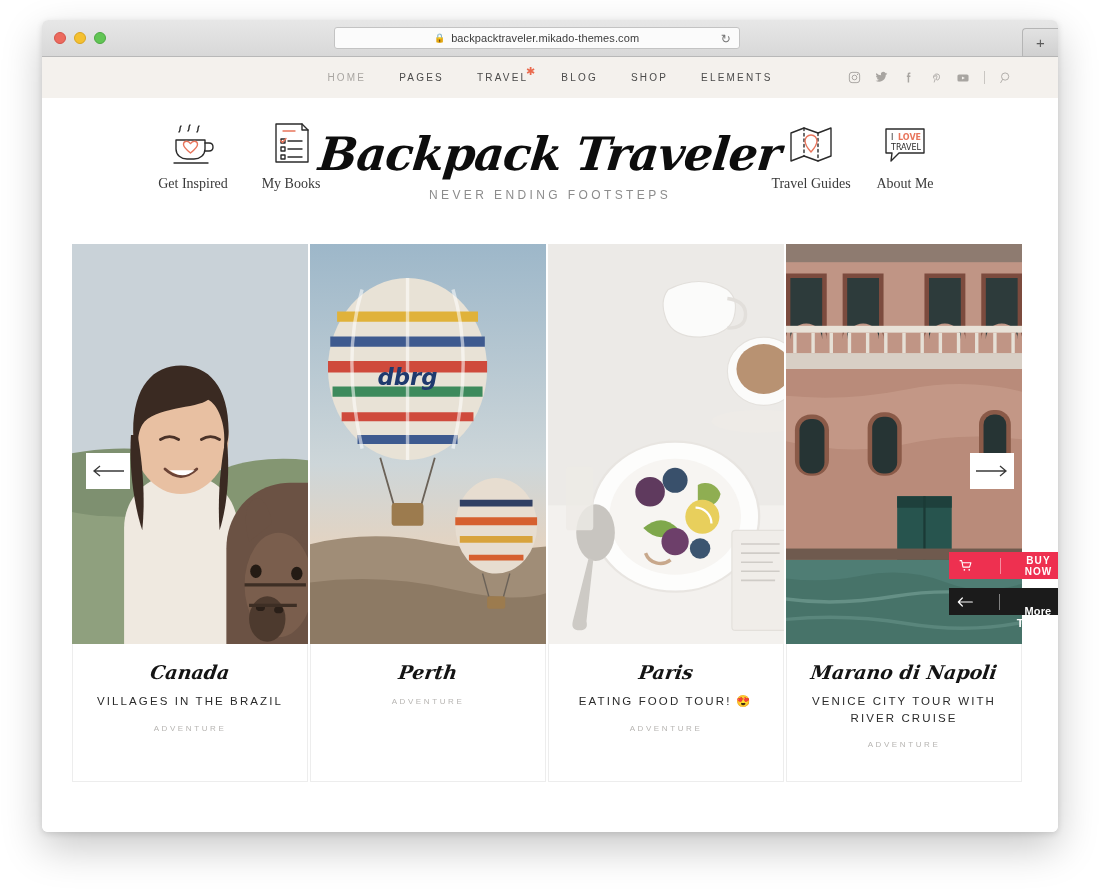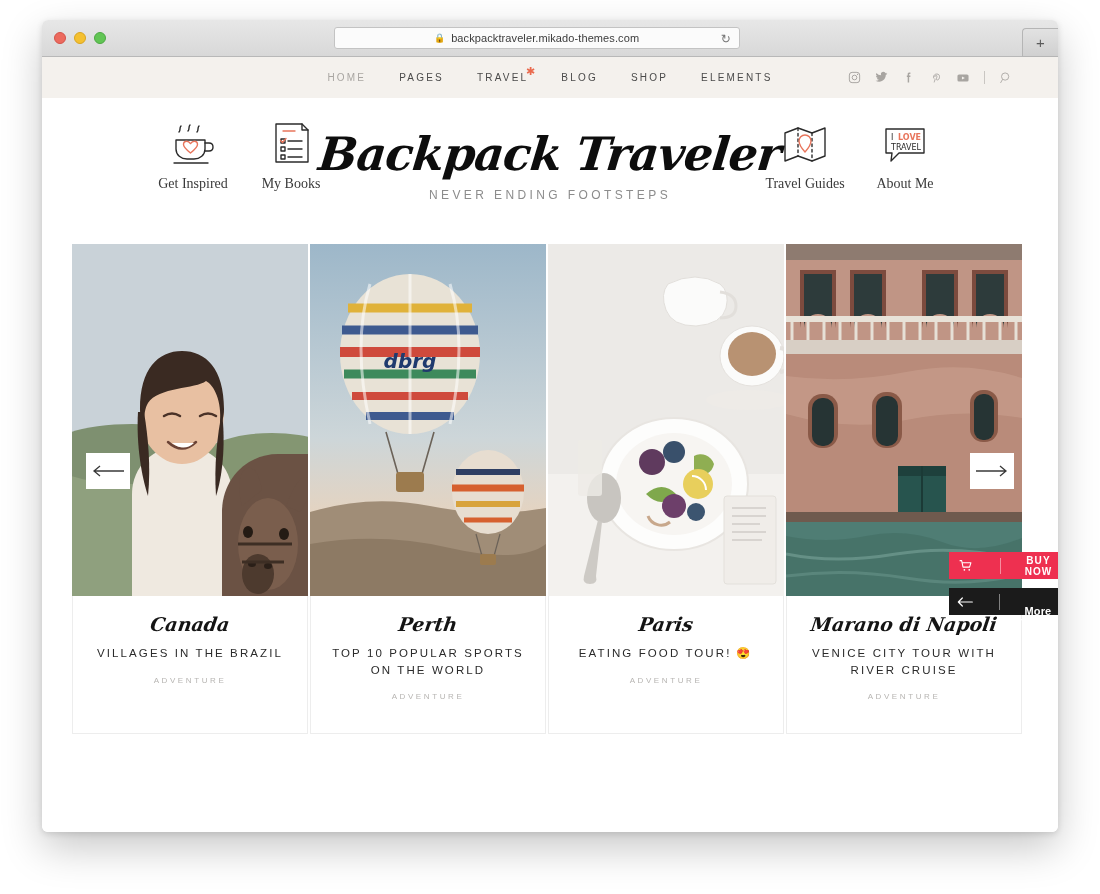--- a/index.html
+++ b/index.html
@@ -113,21 +113,21 @@
     cursor: pointer;
   }
   .quick-link .ql-icon { height: 52px; display:flex; align-items:flex-end; justify-content:center; }
   .quick-link .ql-label {
     margin-top: 8px;
     font-family: "Liberation Serif", serif;
     font-size: 14px; color: #3a3a3a;
   }
   #ql-0 { left: 96px; }
   #ql-1 { left: 194px; }
-  #ql-2 { right: 198px; }
+  #ql-2 { right: 192px; }
   #ql-3 { right: 98px; }
 
   #brand { text-align: center; margin-top: 4px; }
   #brand-name {
     font-family: "DejaVu Serif", serif;
     font-style: italic;
     font-weight: 700;
     font-size: 46px;
     color: #0d0d0d;
     letter-spacing: -1px;
@@ -141,21 +141,21 @@
     color: #8c8c8c;
   }
 
   
   #slider { position: relative; height: 520px; background: #fff; }
   #cards {
     position: absolute; left: 30px; right: 30px; top: 13px;
     display: flex; gap: 2px;
   }
   .card { width: 236px; }
-  .card-image { height: 352px; background-size: cover; background-position: center; position: relative; }
+  .card-image { height: 400px; background-size: cover; background-position: center; position: relative; }
   .card-body {
     border: 1px solid #ededed;
     border-top: none;
     height: 138px;
     padding-top: 18px;
     text-align: center;
     background: #fff;
   }
   .card-place {
     font-family: "DejaVu Serif", serif;
@@ -447,21 +447,20 @@
                 <path d="M146 228h64" stroke="#2f3f63" stroke-width="6" fill="none"></path>
                 <path d="M146 260h64" stroke="#d8a33c" stroke-width="6" fill="none"></path>
                 <path d="M154 276h48" stroke="#d6602f" stroke-width="5" fill="none"></path>
                 <path d="M166 290l6 22M190 290l-6 22" stroke="#6b6258" stroke-width="1.2"></path>
                 <rect x="170" y="310" width="16" height="11" rx="2" fill="#9c7b4e"></rect>
               </g>
             </svg>
           </div>
           <div class="card-body">
             <div class="card-place">Perth</div>
-            <div class="card-title">TOP 10 POPULAR SPORTS ON THE WORLD</div>
             <div class="card-cat">ADVENTURE</div>
           </div>
         </div>
 
         <div class="card">
           <div class="card-image">
             <svg width="100%" height="100%" viewBox="0 0 236 352" preserveAspectRatio="xMidYMid slice" style="display:block">
               <rect width="236" height="352" fill="#eceae7"></rect>
               <rect y="230" width="236" height="122" fill="#f3f1ee"></rect>
               <path d="M120 40q28-14 52 0 10 8 6 24t-30 18q-24 0-30-16t2-26z" fill="#fbfbfa" stroke="#e2dfdb"></path>

